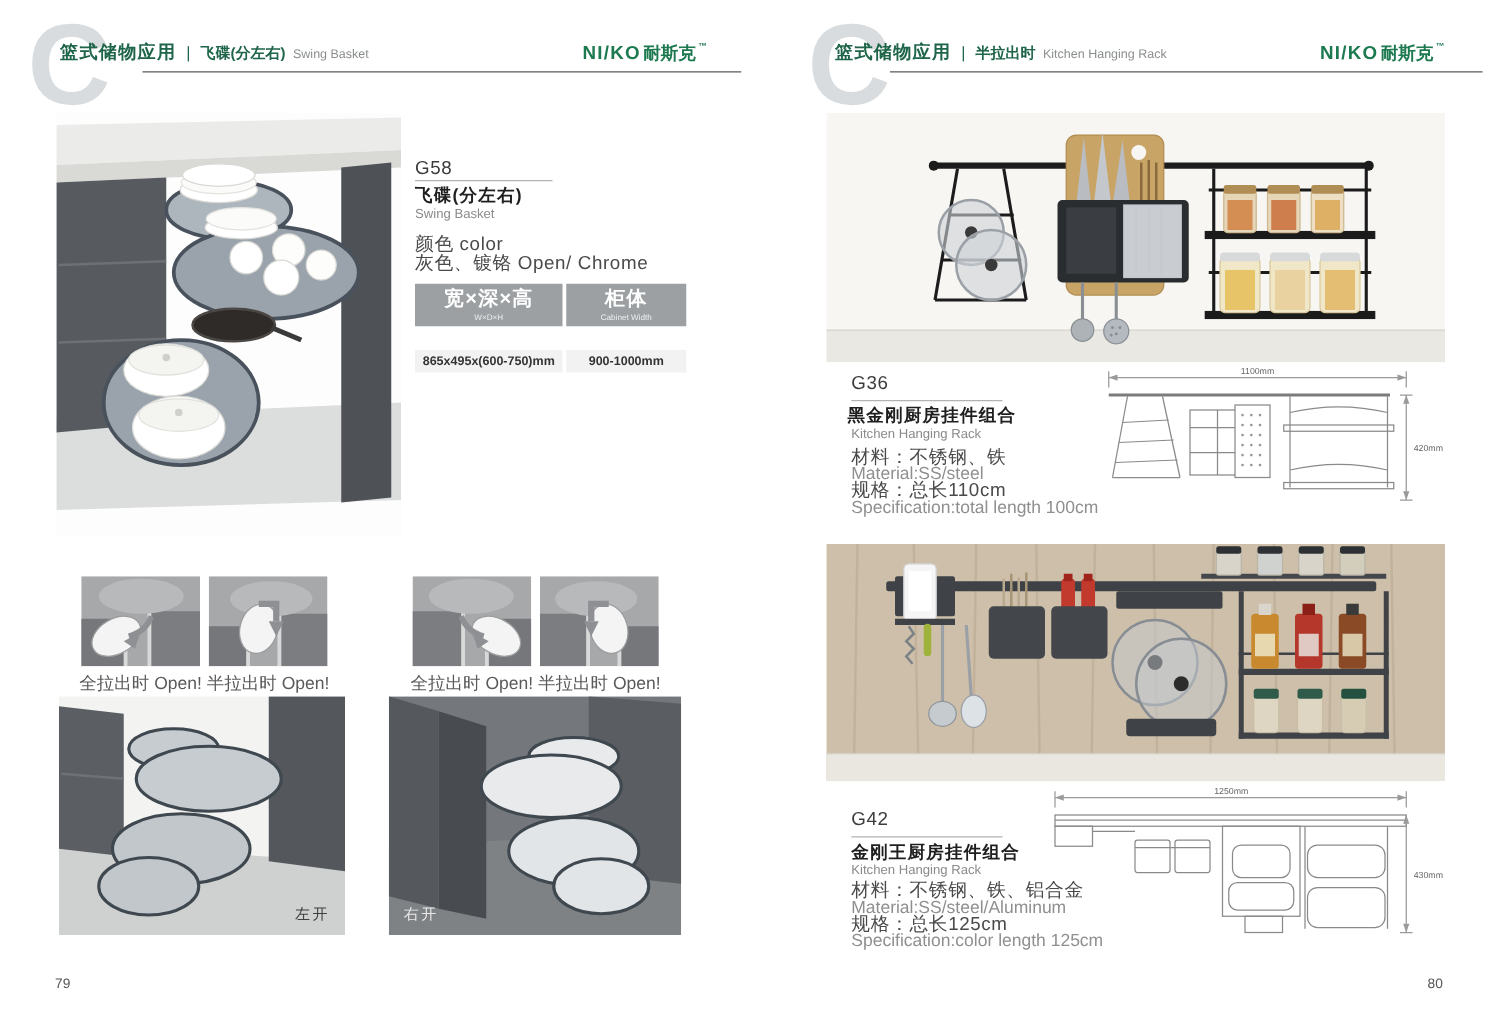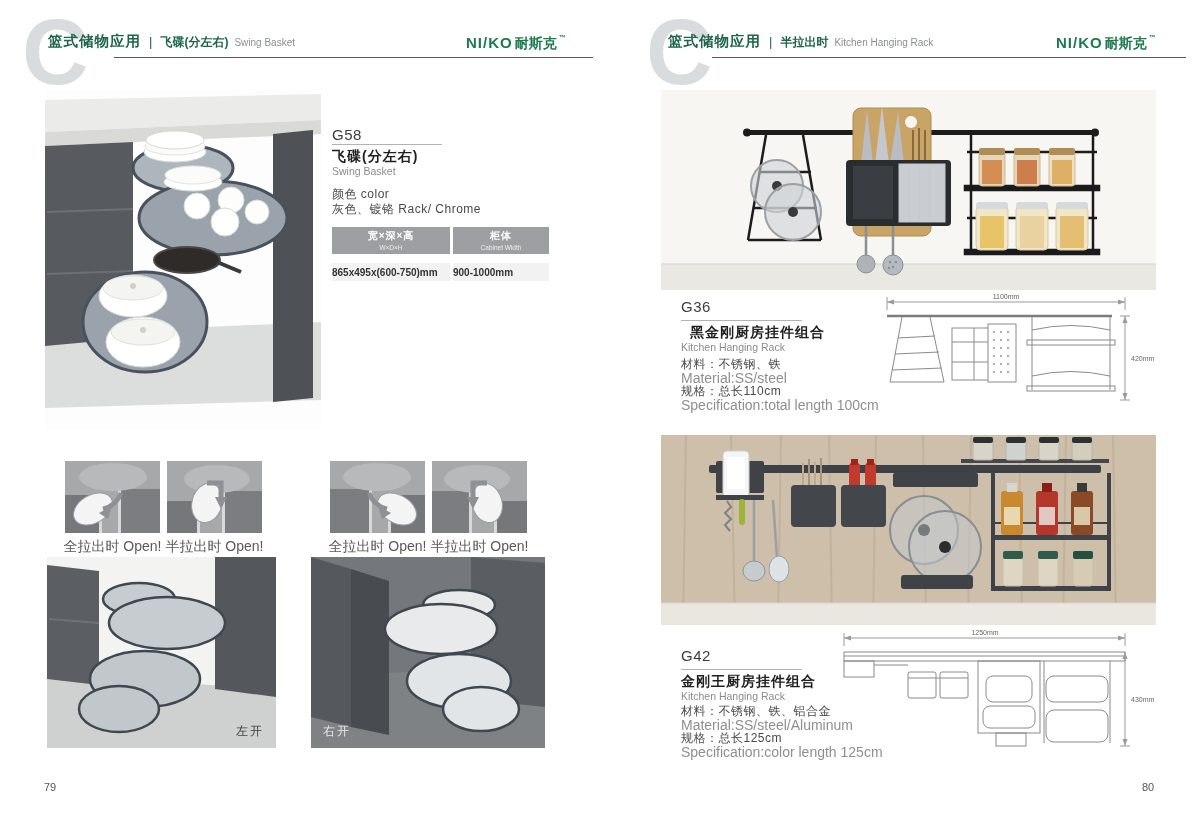--- a/index.html
+++ b/index.html
@@ -18,28 +18,28 @@
   .logo{display:flex;align-items:baseline;gap:2px;color:#1d7a50;font-weight:bold;white-space:nowrap;}
   .logo .latin{font-size:15px;letter-spacing:1px;}
   .logo .cjk{font-size:14px;}
   .logo .mark{font-size:7px;align-self:flex-start;}
 
   
   .code{font-size:15px;color:#3c3c3c;letter-spacing:.5px;}
   .rule{height:1px;background:#b3b3b3;}
   .name-cn{font-size:14px;font-weight:bold;color:#1f1f1f;letter-spacing:1px;}
   .name-en{font-size:10.5px;color:#8b8b8b;}
-  .meta-cn{font-size:12px;color:#4a4a4a;letter-spacing:.5px;}
+  .meta-cn{font-size:15px;color:#4a4a4a;letter-spacing:.5px;}
   .meta-en{font-size:14px;color:#8f8f8f;}
 
   .spec-table{display:grid;grid-template-columns:118px 96px;gap:3px;}
   .spec-th{background:#9ca0a2;color:#ffffff;text-align:center;padding:2px 0 3px;}
-  .spec-th .cn{display:block;font-size:10px;font-weight:bold;letter-spacing:1px;}
+  .spec-th .cn{display:block;font-size:16px;font-weight:bold;letter-spacing:1px;}
   .spec-th .en{display:block;font-size:6.5px;color:#eceff0;margin-top:1px;}
-  .spec-td{background:#f2f2f2;text-align:left;font-size:10px;font-weight:bold;color:#333;padding:4px 0 3px;margin-top:6px;}
+  .spec-td{background:#f2f2f2;text-align:center;font-size:10px;font-weight:bold;color:#333;padding:4px 0 3px;margin-top:16px;}
 
   
   .diagram-group{display:flex;gap:7px;}
   .diagram-item{width:95px;display:flex;flex-direction:column;align-items:center;}
   .diagram-item svg{display:block;}
   .diagram-caption{font-size:14px;color:#5a5a5a;margin-top:5px;white-space:nowrap;}
   .mirror{transform:scaleX(-1);}
 
   
   .photo{overflow:hidden;}
@@ -112,21 +112,21 @@
         <ellipse cx="98" cy="242" rx="32" ry="13" fill="#f4f4f1" stroke="#e0e0dc"></ellipse>
         <circle cx="98" cy="240" r="3" fill="#cfcfcb"></circle>
       </svg>
     </div>
 
     <div class="abs code" style="left:332px;top:126px;">G58</div>
     <div class="abs rule" style="left:332px;top:144px;width:110px;"></div>
     <div class="abs name-cn" style="left:332px;top:148px;">飞碟(分左右)</div>
     <div class="abs name-en" style="left:332px;top:165px;">Swing Basket</div>
     <div class="abs meta-cn" style="left:332px;top:186px;">颜色 color</div>
-    <div class="abs meta-cn" style="left:332px;top:201px;">灰色、镀铬 Rack/ Chrome</div>
+    <div class="abs meta-cn" style="left:332px;top:201px;">灰色、镀铬 Open/ Chrome</div>
 
     <div class="abs spec-table" style="left:332px;top:227px;">
       <div class="spec-th">
         <span class="cn">宽×深×高</span>
         <span class="en">W×D×H</span>
       </div>
       <div class="spec-th">
         <span class="cn">柜体</span>
         <span class="en">Cabinet Width</span>
       </div>
@@ -332,21 +332,21 @@
           <rect x="359" y="126" width="24" height="32" fill="#e8cf9a" fill-opacity="0.9"></rect>
           <rect x="395" y="116" width="32" height="44" rx="4" fill="#f0e6c8" stroke="#d9c89b"></rect>
           <rect x="395" y="112" width="32" height="7" rx="3" fill="#d7d9da"></rect>
           <rect x="399" y="126" width="24" height="32" fill="#e2b968" fill-opacity="0.9"></rect>
         </g>
       </svg>
     </div>
 
     <div class="abs code" style="left:81px;top:298px;">G36</div>
     <div class="abs rule" style="left:81px;top:320px;width:121px;"></div>
-    <div class="abs name-cn" style="left:90px;top:324px;">黑金刚厨房挂件组合</div>
+    <div class="abs name-cn" style="left:78px;top:324px;">黑金刚厨房挂件组合</div>
     <div class="abs name-en" style="left:81px;top:341px;">Kitchen Hanging Rack</div>
     <div class="abs meta-cn" style="left:81px;top:356px;text-align:center;">材料：不锈钢、铁</div>
     <div class="abs meta-en" style="left:81px;top:370px;">Material:SS/steel</div>
     <div class="abs meta-cn" style="left:81px;top:383px;">规格：总长110cm</div>
     <div class="abs meta-en" style="left:81px;top:397px;">Specification:total length 100cm</div>
 
     <div class="abs tech" style="left:280px;top:290px;">
       <svg viewBox="0 0 288 122" width="288" height="122">
         <g stroke="#9a9a9a" fill="none" stroke-width="1">
           <line x1="7" y1="12" x2="245" y2="12"></line>

